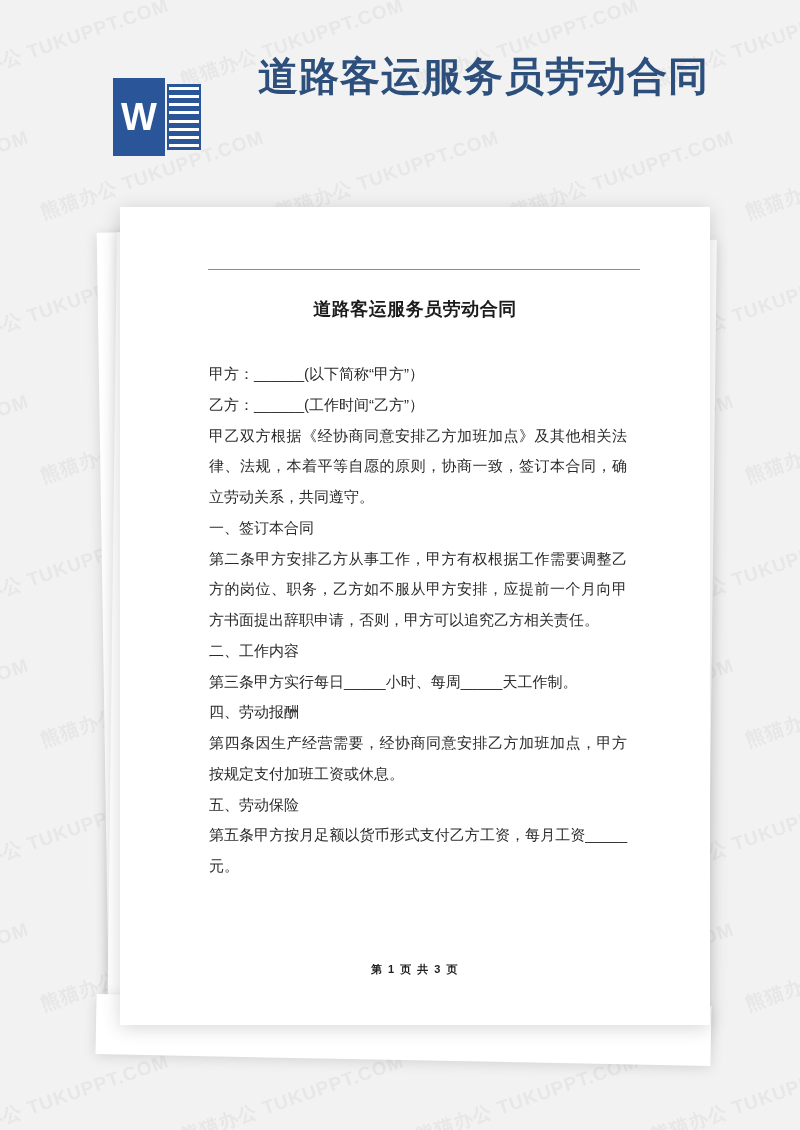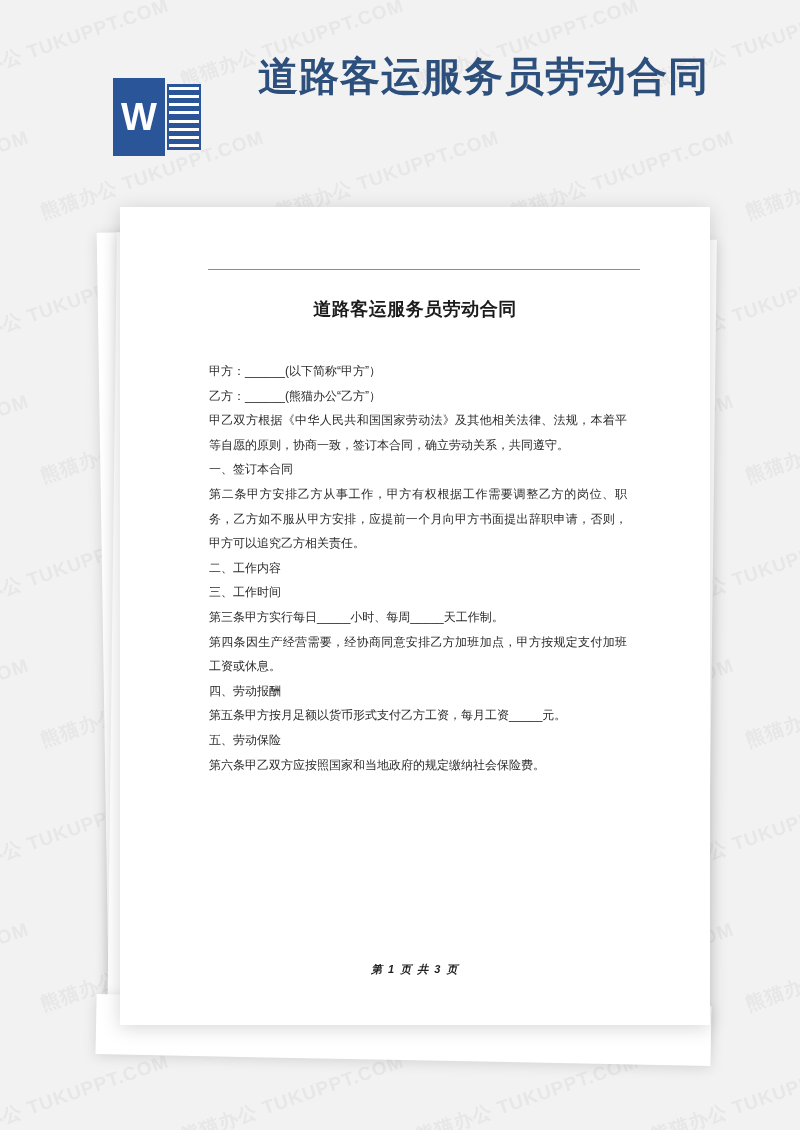--- a/index.html
+++ b/index.html
@@ -172,42 +172,41 @@
     color: #1b1b1b;
     letter-spacing: 0.5px;
   }
 
   #body-text {
     position: absolute;
     left: 89px;
     top: 152px;
     width: 418px;
     font-family: "Liberation Sans", sans-serif;
-    font-size: 12px;
+    font-size: 15px;
     color: #2b2b2b;
     line-height: 2.05;
     text-align: justify;
   }
   #body-text p {
     margin: 0;
     padding: 0;
   }
 
   #page-footer {
     position: absolute;
     left: 0;
     bottom: 48px;
     width: 590px;
     text-align: center;
     font-family: "Liberation Sans", sans-serif;
     font-size: 11px;
     font-weight: bold;
     color: #1f1f1f;
     letter-spacing: 1.5px;
-    font-style: italic;
   }
 </style>
 </head>
 <body>
 
 <div id="watermark-layer">
     <div class="wm" style="left: -60px; top: 30px;">熊猫办公 TUKUPPT.COM</div>
     <div class="wm" style="left: 175px; top: 30px;">熊猫办公 TUKUPPT.COM</div>
     <div class="wm" style="left: 410px; top: 30px;">熊猫办公 TUKUPPT.COM</div>
     <div class="wm" style="left: 645px; top: 30px;">熊猫办公 TUKUPPT.COM</div>
@@ -273,28 +272,26 @@
   </div>
   <div id="doc-heading">道路客运服务员劳动合同</div>
 </div>
 
 <div id="page">
   <div id="page-inner">
     <div id="top-rule"></div>
     <div id="page-title">道路客运服务员劳动合同</div>
     <div id="body-text">
         <p>甲方：______(以下简称“甲方”）</p>
-        <p>乙方：______(熊猫办公“乙方”）</p>
-        <p>甲乙双方根据《中华人民共和国国家劳动法》及其他相关法律、法规，本着平等自愿的原则，协商一致，签订本合同，确立劳动关系，共同遵守。</p>
+        <p>乙方：______(工作时间“乙方”）</p>
+        <p>甲乙双方根据《经协商同意安排乙方加班加点》及其他相关法律、法规，本着平等自愿的原则，协商一致，签订本合同，确立劳动关系，共同遵守。</p>
         <p>一、签订本合同</p>
         <p>第二条甲方安排乙方从事工作，甲方有权根据工作需要调整乙方的岗位、职务，乙方如不服从甲方安排，应提前一个月向甲方书面提出辞职申请，否则，甲方可以追究乙方相关责任。</p>
         <p>二、工作内容</p>
-        <p>三、工作时间</p>
         <p>第三条甲方实行每日_____小时、每周_____天工作制。</p>
+        <p>四、劳动报酬</p>
         <p>第四条因生产经营需要，经协商同意安排乙方加班加点，甲方按规定支付加班工资或休息。</p>
-        <p>四、劳动报酬</p>
+        <p>五、劳动保险</p>
         <p>第五条甲方按月足额以货币形式支付乙方工资，每月工资_____元。</p>
-        <p>五、劳动保险</p>
-        <p>第六条甲乙双方应按照国家和当地政府的规定缴纳社会保险费。</p>
       </div>
     <div id="page-footer">第 1 页 共 3 页</div>
   </div>
 </div>
 
 </body></html>

